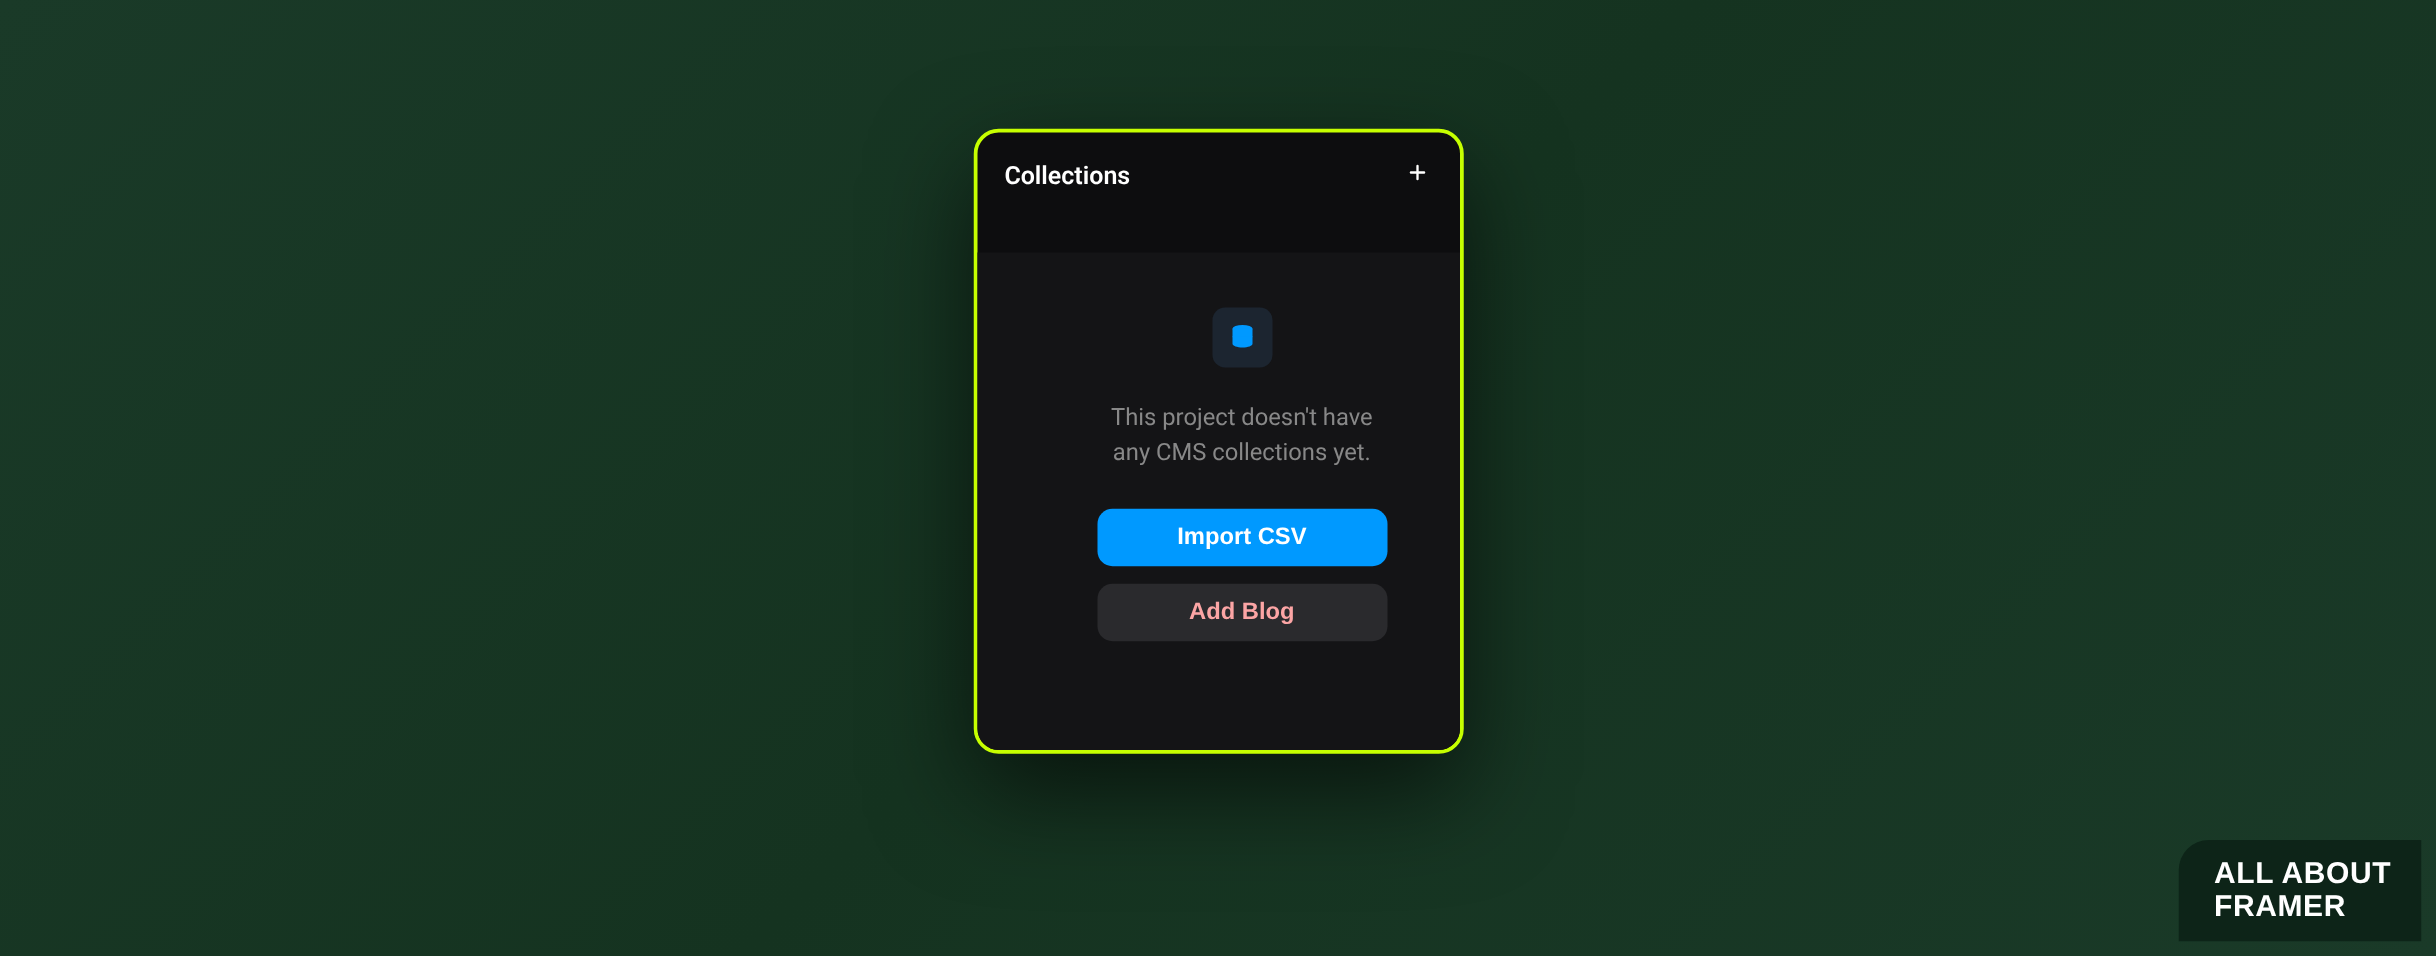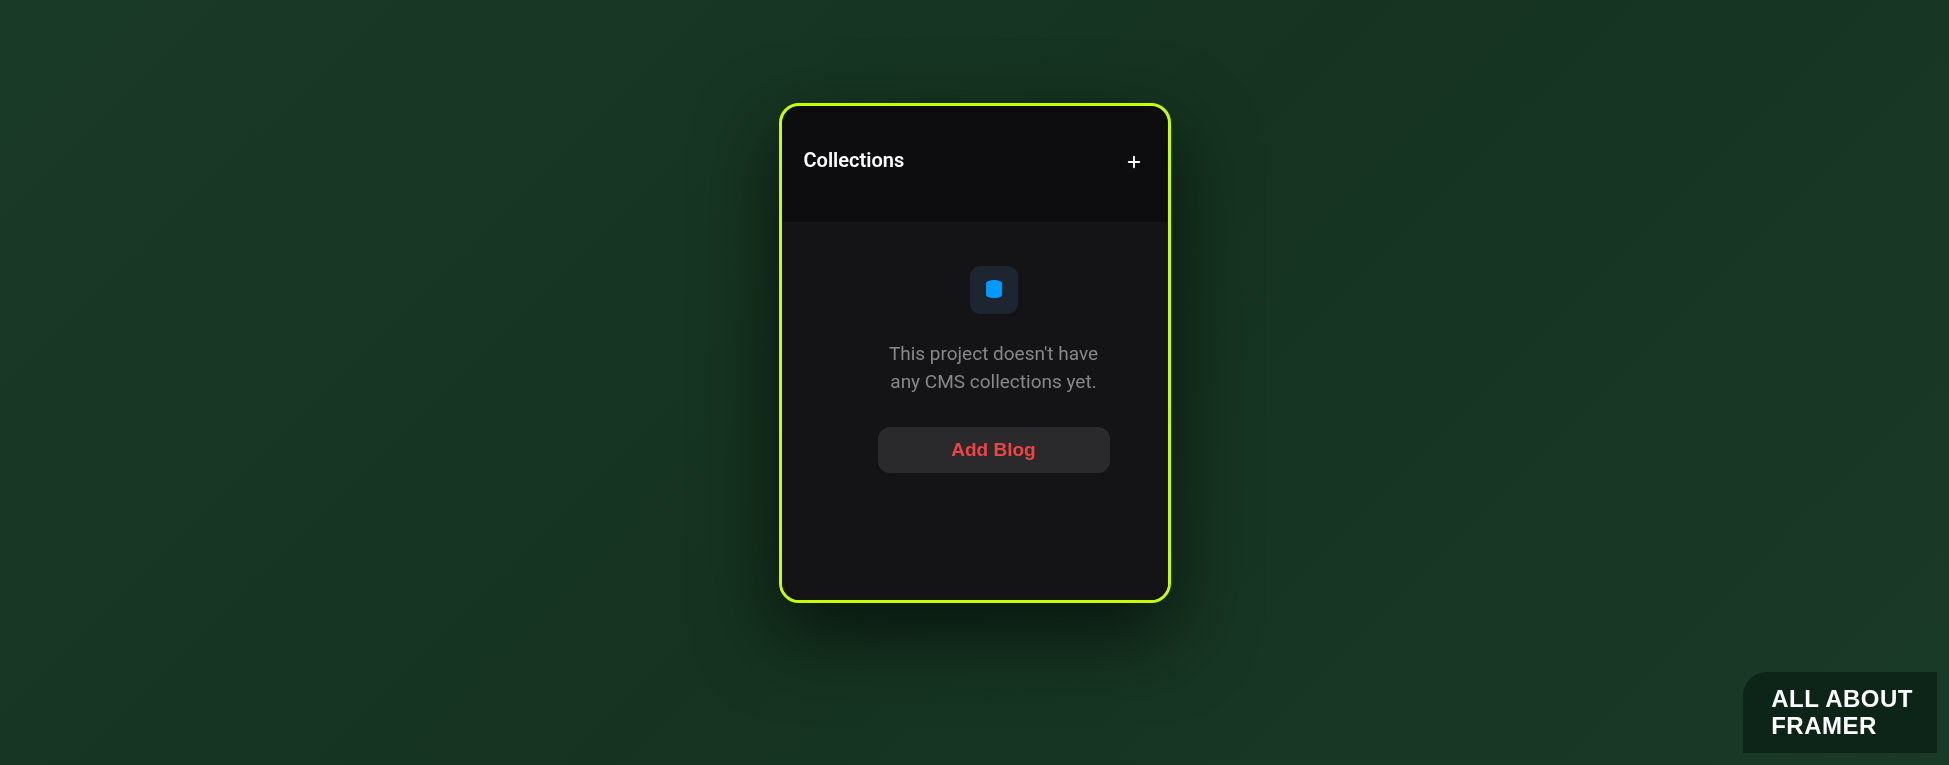--- a/index.html
+++ b/index.html
@@ -28,24 +28,23 @@
       border: 3px solid #c6ff00;
       box-shadow: 0 30px 80px rgba(0, 0, 0, 0.6);
       display: flex;
       flex-direction: column;
       position: relative;
       top: -30px;
     }
 
     .panel-header {
       display: flex;
-      align-items: flex-end;
+      align-items: flex-start;
       justify-content: space-between;
       padding: 22px 24px 22px 22px;
-      margin-top: 20px;
     }
 
     .panel-title {
       color: #ffffff;
       font-size: 20px;
       font-weight: 600;
     }
 
     .plus-icon {
       width: 20px;
@@ -119,21 +118,21 @@
       justify-content: center;
     }
 
     .btn-primary {
       background: #0099ff;
       color: #ffffff;
     }
 
     .btn-secondary {
       background: #2a2a2d;
-      color: #ef4444;
+      color: #fca5a5;
     }
 
     .watermark {
       position: absolute;
       bottom: 12px;
       right: 12px;
       background: #0d2418;
       border-radius: 24px 0 0 0;
       padding: 14px 24px 14px 28px;
     }
@@ -169,20 +168,21 @@
         <path d="M4 11v6c0 1.657 3.582 3 8 3s8-1.343 8-3v-6"></path>
       </svg>
     </div>
 
     <div class="empty-text">
       <span>This project doesn't have</span><br>
       <span>any CMS collections yet.</span>
     </div>
 
     <div class="button-group">
+      <button class="btn btn-primary">Import CSV</button>
       <button class="btn btn-secondary">Add Blog</button>
     </div>
   </div>
 </div>
 
 <div class="watermark">
   <div class="watermark-text">
     <span>ALL ABOUT</span><br>
     <span>FRAMER</span>
   </div>

